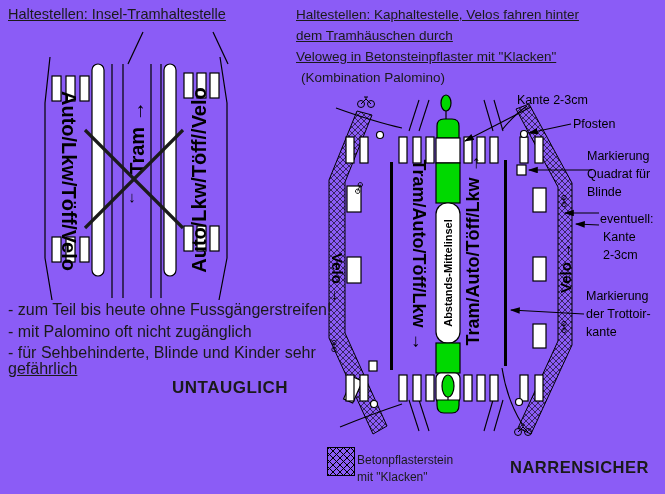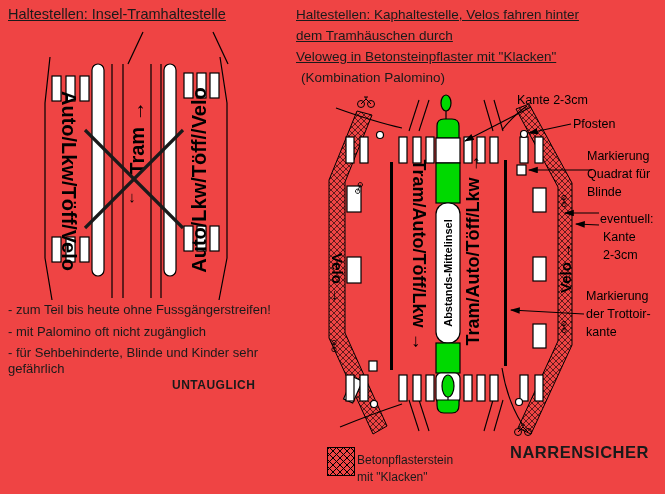--- a/index.html
+++ b/index.html
@@ -1,25 +1,25 @@
 <!DOCTYPE html>
 <html><head>
 <meta charset="utf-8">
 <style>
   html,body{margin:0;padding:0;background:#fff;}
-  .stage{position:relative;width:665px;height:494px;background:#ef4444;overflow:hidden;
+  .stage{position:relative;width:665px;height:494px;background:#8b5cf6;overflow:hidden;
          font-family:"Liberation Sans","DejaVu Sans",sans-serif;color:#1a1a1a;}
   .abs{position:absolute;white-space:nowrap;}
   .u{text-decoration:underline;}
   .ttl{font-size:14.5px;}
   .rttl{font-size:13.5px;}
-  .notes{position:absolute;left:8px;top:302px;font-size:13px;white-space:nowrap;}
+  .notes{position:absolute;left:8px;top:302px;font-size:16px;white-space:nowrap;}
   .notes div{line-height:16px;}
-  .n1{margin-bottom:6px;} .n2{margin-bottom:5px;} .n3{margin-bottom:0px;} .n4{margin-bottom:15px;}
-  .verdict{font-weight:bold;font-size:12px;letter-spacing:0.5px;}
+  .n1{margin-bottom:6px;} .n2{margin-bottom:5px;} .n3{margin-bottom:0px;} .n4{margin-bottom:15px;text-decoration:underline;}
+  .verdict{font-weight:bold;font-size:17px;letter-spacing:0.5px;}
   .legend-box{position:absolute;left:327px;top:447px;width:26px;height:27px;border:1.5px solid #000;
     background:
       repeating-linear-gradient(45deg,#000 0 1px,transparent 1px 5px),
       repeating-linear-gradient(135deg,#000 0 1px,transparent 1px 5px);}
   .legend-txt{position:absolute;left:357px;top:452px;font-size:12px;line-height:17px;white-space:nowrap;}
   svg text{font-family:"Liberation Sans","DejaVu Sans",sans-serif;fill:#000;}
   svg .b{font-weight:bold;}
   svg .ann{font-size:12.5px;}
   .ln{stroke:#000;stroke-width:1.2;fill:none;}
   .thin{stroke:#000;stroke-width:1.1;fill:none;}
@@ -232,15 +232,15 @@
   </div>
 
   <div class="abs verdict" style="left:172px;top:378px;">UNTAUGLICH</div>
 
   <div class="legend-box"></div>
   <div class="legend-txt">
     <div>Betonpflasterstein</div>
     <div>mit "Klacken"</div>
   </div>
 
-  <div class="abs verdict" style="left:510px;top:443px;font-size:16.5px;">NARRENSICHER</div>
+  <div class="abs verdict" style="left:510px;top:458px;font-size:16.5px;">NARRENSICHER</div>
 
 </div>
 
 </body></html>

